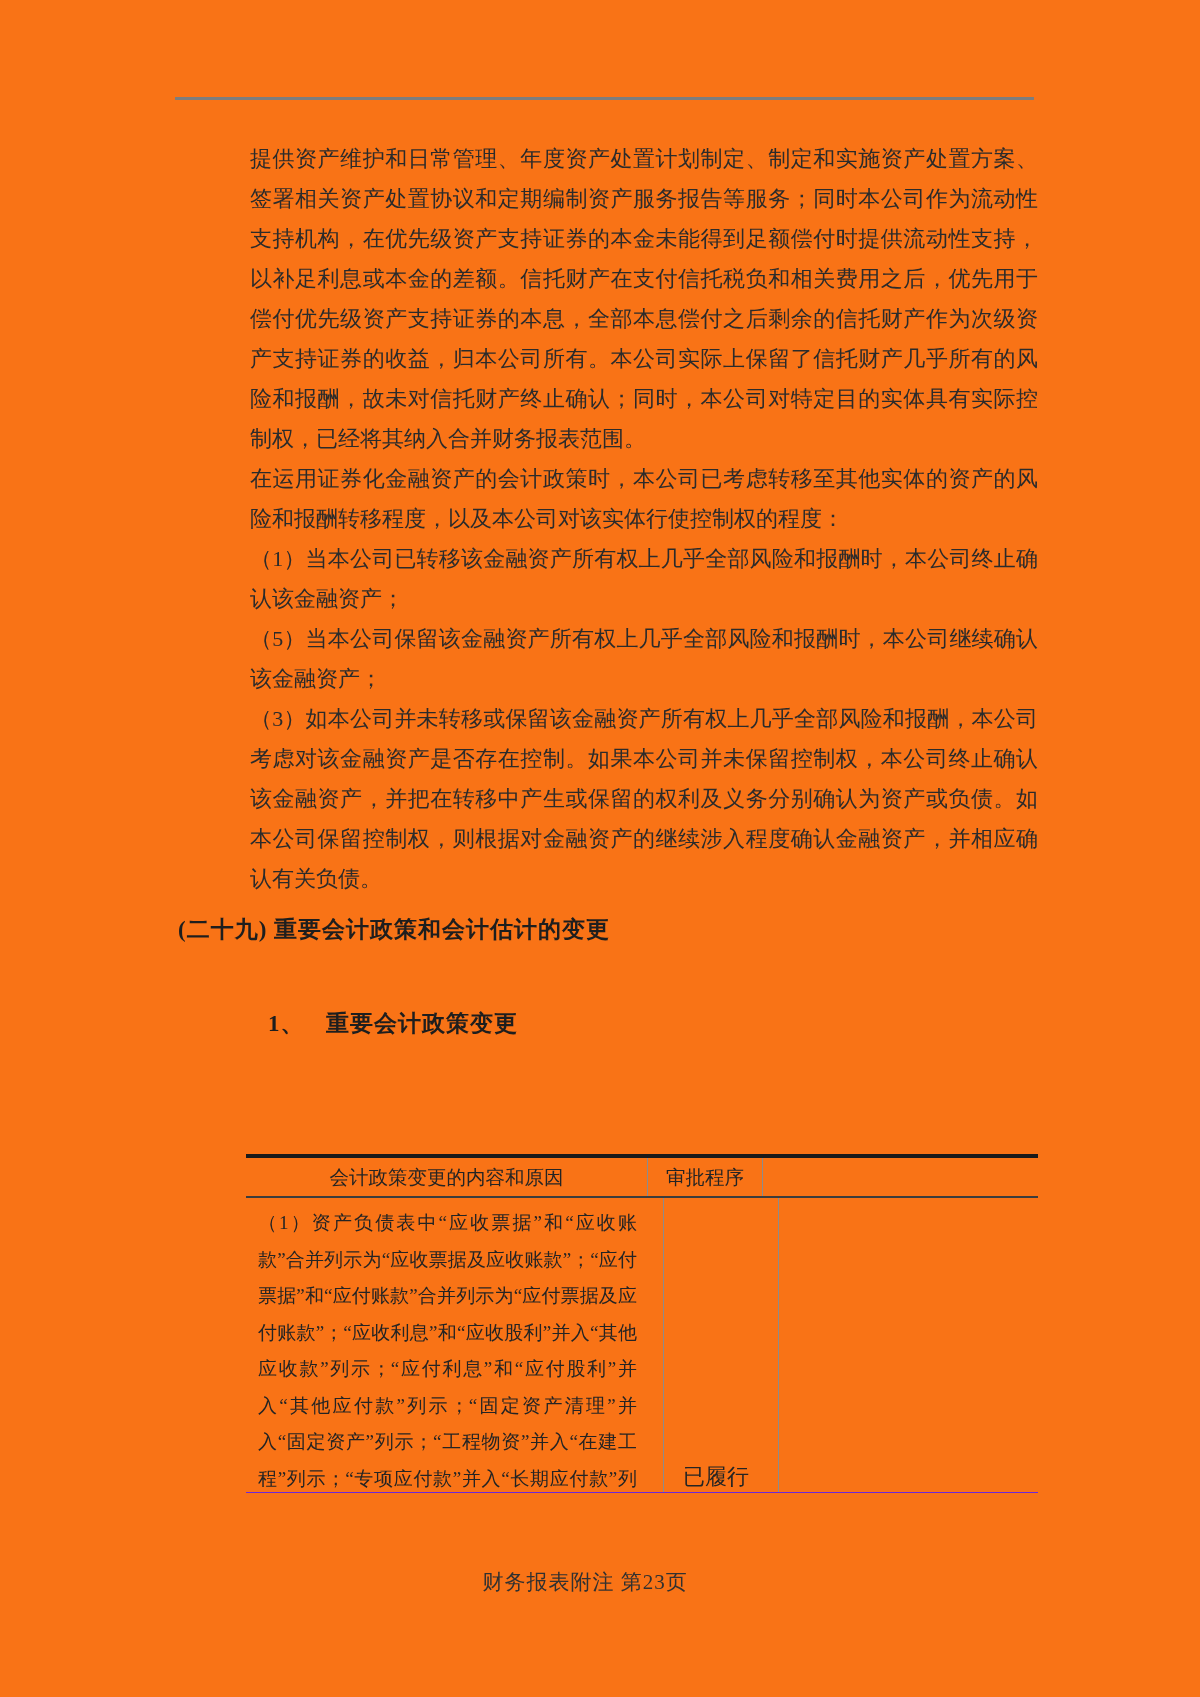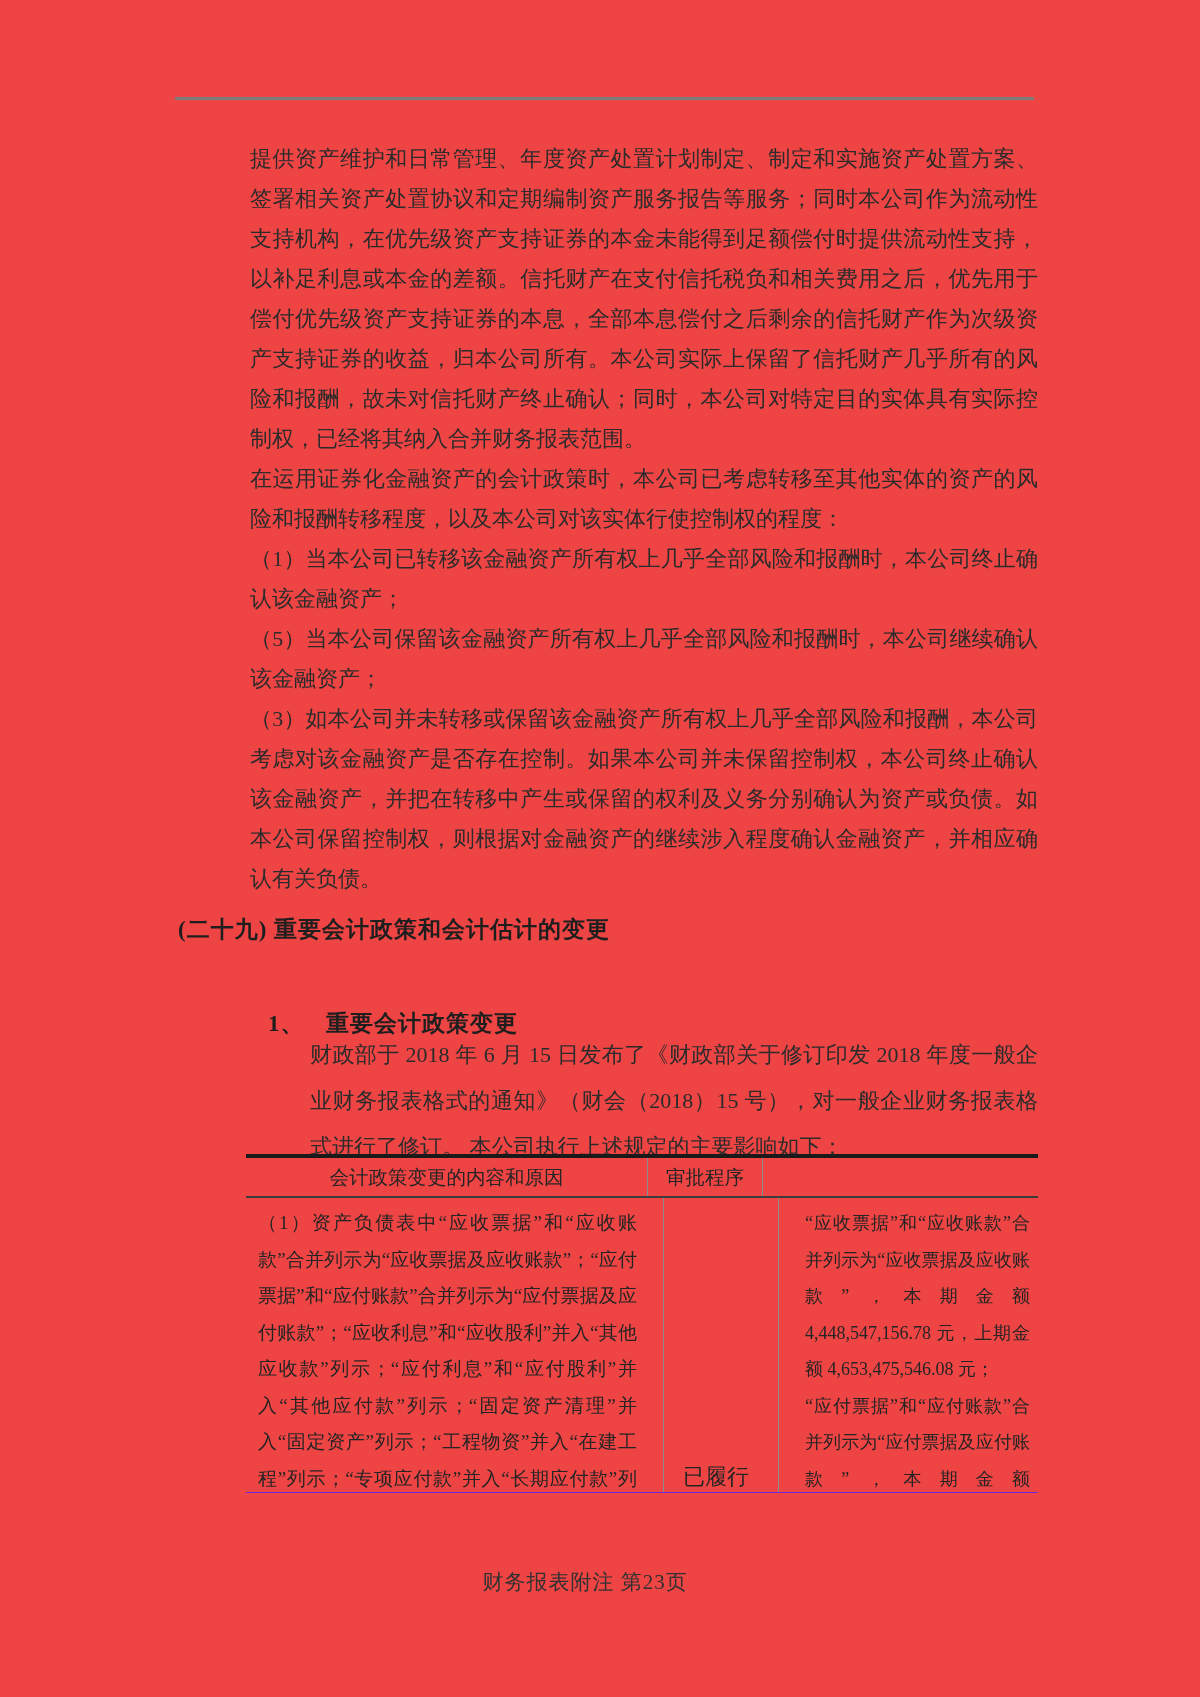--- a/index.html
+++ b/index.html
@@ -1,20 +1,20 @@
 <!DOCTYPE html>
 <html><head>
 <meta charset="utf-8">
 <style>
   html,body{margin:0;padding:0;background:#e8e8e8;}
   .page{
     position:relative;
     width:1200px;height:1697px;
     margin:0 auto;
-    background:#ef4444;
+    background:#f97316;
     font-family:"Liberation Serif","DejaVu Serif",serif;
     color:#2b2b2b;
     overflow:hidden;
   }
   .top-rule{
     position:absolute;left:175px;top:97px;width:859px;height:3px;
     background:#7d7d7d;
   }
   .body-block{
     position:absolute;left:250px;top:139px;width:788px;
@@ -89,37 +89,31 @@
     <p>（3）如本公司并未转移或保留该金融资产所有权上几乎全部风险和报酬，本公司考虑对该金融资产是否存在控制。如果本公司并未保留控制权，本公司终止确认该金融资产，并把在转移中产生或保留的权利及义务分别确认为资产或负债。如本公司保留控制权，则根据对金融资产的继续涉入程度确认金融资产，并相应确认有关负债。</p>
   </div>
 
   <div class="section-heading">(二十九) 重要会计政策和会计估计的变更</div>
 
   <div class="subsection">
     <span class="sub-num">1、</span>
     <span class="sub-title">重要会计政策变更</span>
   </div>
 
-  <p class="intro">财政部于 2018 年 6 月 15 日发布了《财政部关于修订印发 2018 年度一般企业财务报表格式的通知》（财会（2018）15 号），对一般企业财务报表格式进行了修订。 本公司执行上述规定的主要影响如下：</p>
 
   <div class="policy-table">
     <div class="t-row t-header">
       <div class="th c1">会计政策变更的内容和原因</div>
       <div class="th c2">审批程序</div>
     </div>
     <div class="t-row t-body">
       <div class="td c1">
         <p>（1）资产负债表中“应收票据”和“应收账款”合并列示为“应收票据及应收账款”；“应付票据”和“应付账款”合并列示为“应付票据及应付账款”；“应收利息”和“应收股利”并入“其他应收款”列示；“应付利息”和“应付股利”并入“其他应付款”列示；“固定资产清理”并入“固定资产”列示；“工程物资”并入“在建工程”列示；“专项应付款”并入“长期应付款”列示。比较数据相应调整。</p>
       </div>
       <div class="td c2">
         <p>已履行</p>
       </div>
-      <div class="td c3">
-        <p>“应收票据”和“应收账款”合并列示为“应收票据及应收账款”，本期金额 4,448,547,156.78 元，上期金额 4,653,475,546.08 元；</p>
-        <p>“应付票据”和“应付账款”合并列示为“应付票据及应付账款”，本期金额 441,212,490.25 元，上期金额 1,946,907,745.66 元；</p>
-        <p>调增“其他应付款”本期金额</p>
-      </div>
     </div>
   </div>
 
   <div class="footer">财务报表附注 第23页</div>
 
 </div>
 
 </body></html>

